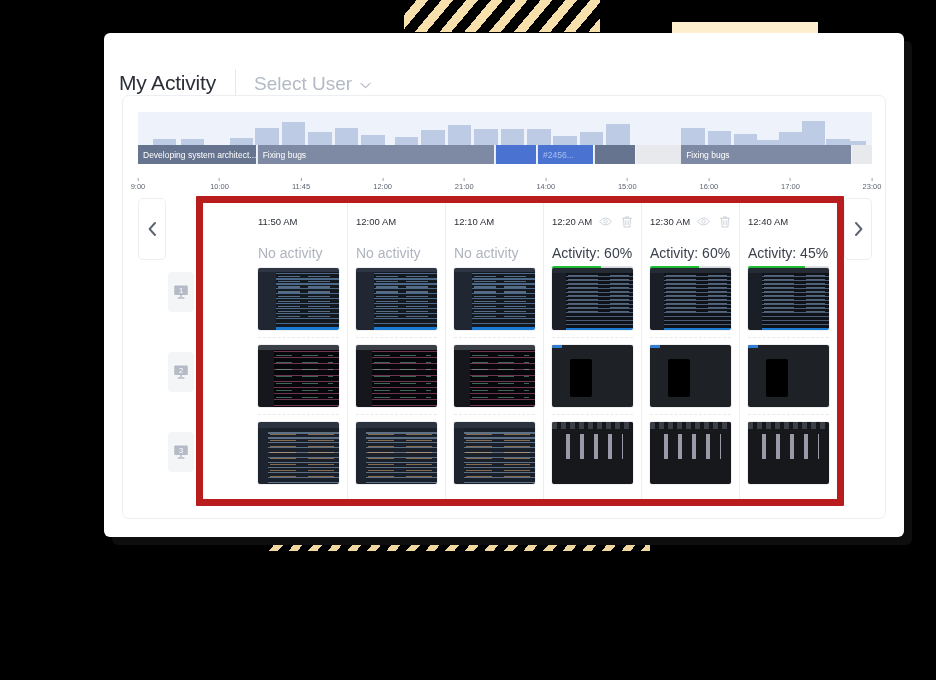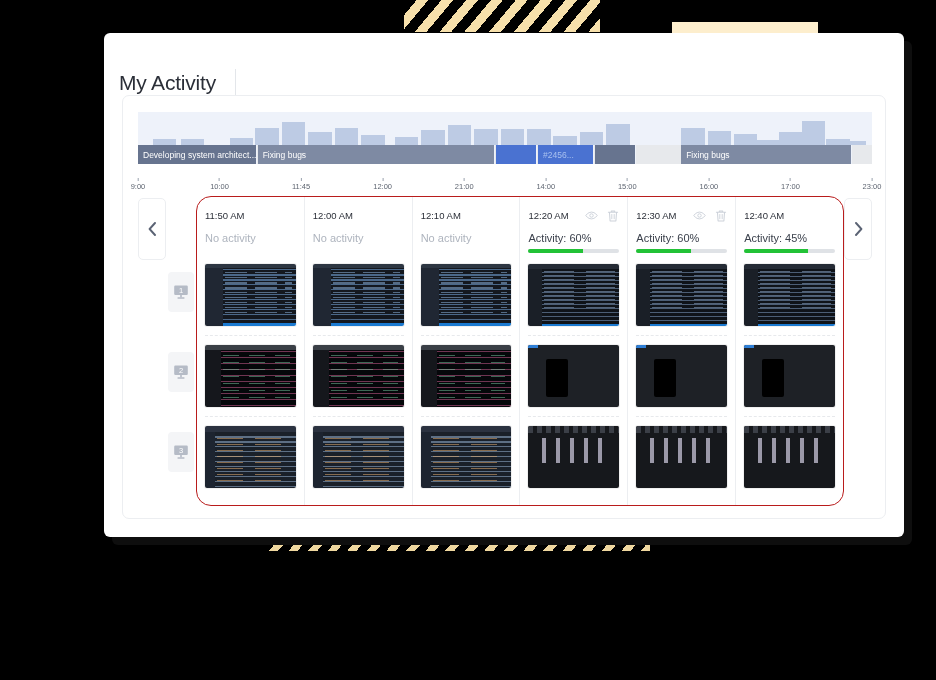--- a/index.html
+++ b/index.html
@@ -138,41 +138,42 @@
     position: relative;
   }
   .monitor-chip {
     position: absolute; left: 2px;
     width: 26px; height: 40px;
     background: #f4f5f7; border-radius: 4px;
     display: flex; align-items: center; justify-content: center;
   }
   .grid-box {
     flex: 1 1 auto;
-    border: 1px solid #b91c1c; border-radius: 15px;
+    border: 7px solid #b91c1c; border-radius: 1px;
     display: flex; overflow: hidden;
     background: #fff;
+    padding-left: 47px;
   }
   .col {
     flex: 1 1 0; min-width: 0;
     border-right: 1px solid #eceef1;
     padding: 11px 8px 8px 8px;
     display: flex; flex-direction: column;
   }
   .col:last-child { border-right: none; }
   .col-head { height: 47px; }
   .col-time-row {
     display: flex; align-items: center; gap: 6px;
     height: 15px;
   }
   .col-time { font-size: 9.5px; color: #2b2f38; }
   .col-actions { margin-left: auto; display: flex; gap: 9px; align-items: center; }
   .ico-btn { cursor: pointer; line-height: 0; }
   .col-sub {
-    font-size: 11px; margin-top: 9px;
+    font-size: 14px; margin-top: 16px;
   }
   .col-sub.none { color: #aeb4be; }
   .col-sub.act  { color: #3b414c; }
   .pbar {
     margin-top: 5px; height: 4px; width: 100%;
     background: #dfe2e6; border-radius: 2px; overflow: hidden;
   }
   .pbar > i { display: block; height: 4px; background: #22c236; }
 
   .shots { flex: 1 1 auto; display: flex; flex-direction: column; }
@@ -286,20 +287,28 @@
   <div class="deco deco-block-top"></div>
   <div class="deco deco-stripe-bottom"></div>
 
   <div class="window-shadow"></div>
 
   <div class="window">
 
     <div class="header">
       <div class="page-title">My Activity</div>
       <div class="header-divider"></div>
+      <div class="user-select">
+        <span class="user-select-label">Select User</span>
+        <span class="chev">
+          <svg width="11" height="7" viewBox="0 0 11 7">
+              <path d="M1 1.4L5.5 5.6 10 1.4" fill="none" stroke="#b4bac4" stroke-width="1.2" stroke-linecap="round" stroke-linejoin="round"></path>
+            </svg>
+        </span>
+      </div>
     </div>
 
     <div class="panel">
 
       <div class="timeline-wrap">
         <div class="hist" id="hist">
             <div class="hist-bar" style="left: 2%; width: 3.2%; height: 6.38px;"></div>
             <div class="hist-bar" style="left: 5.8%; width: 3.2%; height: 5.8px;"></div>
             <div class="hist-bar" style="left: 12.5%; width: 3.2%; height: 6.96px;"></div>
             <div class="hist-bar" style="left: 16%; width: 3.2%; height: 16.82px;"></div>

